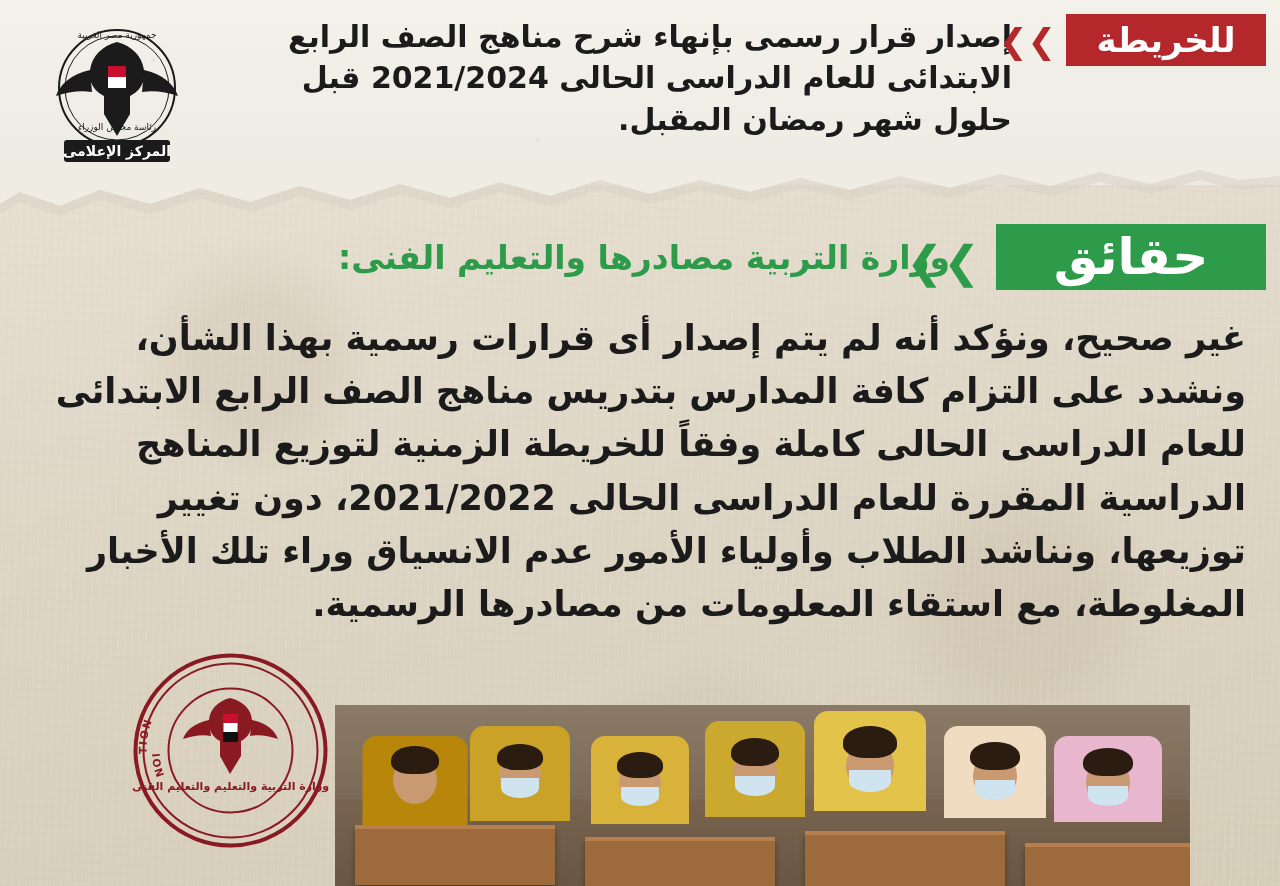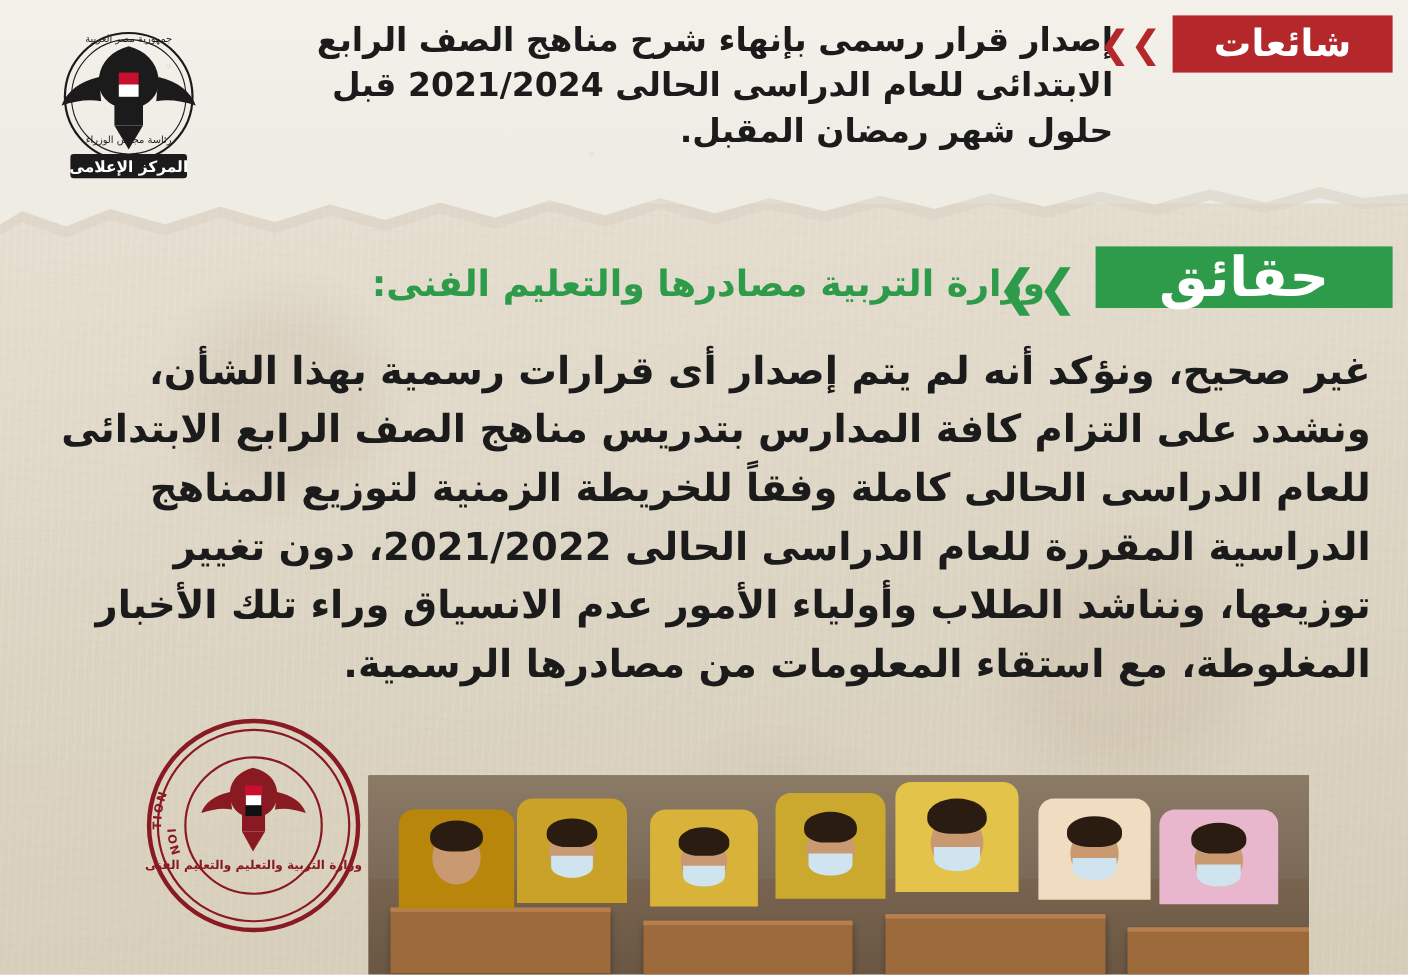--- a/index.html
+++ b/index.html
@@ -77,21 +77,21 @@
   }
   .label-rumor {
     top: 14px; right: 14px;
     width: 200px; height: 52px;
     background: #b4282b;
     font-size: 34px;
     z-index: 8;
   }
   .label-facts {
     top: 224px; right: 14px;
-    width: 270px; height: 56px;
+    width: 270px; height: 66px;
     background: #2e9b4a;
     font-size: 50px;
     z-index: 8;
   }
   .chev {
     position: absolute;
     font-weight: bold;
     line-height: 1;
     z-index: 8;
   }
@@ -255,21 +255,21 @@
       <path d="M62 96 L75 118 L88 96 Z" fill="#1b1b1b"></path>
     </g>
 
     <text x="75" y="20" font-size="9" fill="#1b1b1b" text-anchor="middle">جمهورية مصر العربية</text>
     <text x="75" y="112" font-size="9" fill="#1b1b1b" text-anchor="middle">رئاسة مجلس الوزراء</text>
     <rect x="22" y="122" width="106" height="22" rx="3" fill="#1b1b1b"></rect>
     <text x="75" y="138" font-size="14" fill="#ffffff" text-anchor="middle" font-weight="bold">المركز الإعلامى</text>
   </svg>
 </div>
 
-<div class="label-tag label-rumor">شائعات</div>
+<div class="label-tag label-rumor">للخريطة</div>
 <div class="chev chev-rumor">❯❯</div>
 <div class="rumor-text">إصدار قرار رسمى بإنهاء شرح مناهج الصف الرابع الابتدائى للعام الدراسى الحالى 2021/2024 قبل حلول شهر رمضان المقبل.</div>
 
 <div class="label-tag label-facts">حقائق</div>
 <div class="chev chev-facts">❯❯</div>
 <div class="ministry-line">وزارة التربية مصادرها والتعليم الفنى:</div>
 <div class="fact-body">غير صحيح، ونؤكد أنه لم يتم إصدار أى قرارات رسمية بهذا الشأن، ونشدد على التزام كافة المدارس بتدريس مناهج الصف الرابع الابتدائى للعام الدراسى الحالى كاملة وفقاً للخريطة الزمنية لتوزيع المناهج الدراسية المقررة للعام الدراسى الحالى 2021/2022، دون تغيير توزيعها، ونناشد الطلاب وأولياء الأمور عدم الانسياق وراء تلك الأخبار المغلوطة، مع استقاء المعلومات من مصادرها الرسمية.</div>
 
 <div class="seal">
   <svg viewBox="0 0 205 205" width="205" height="205">

